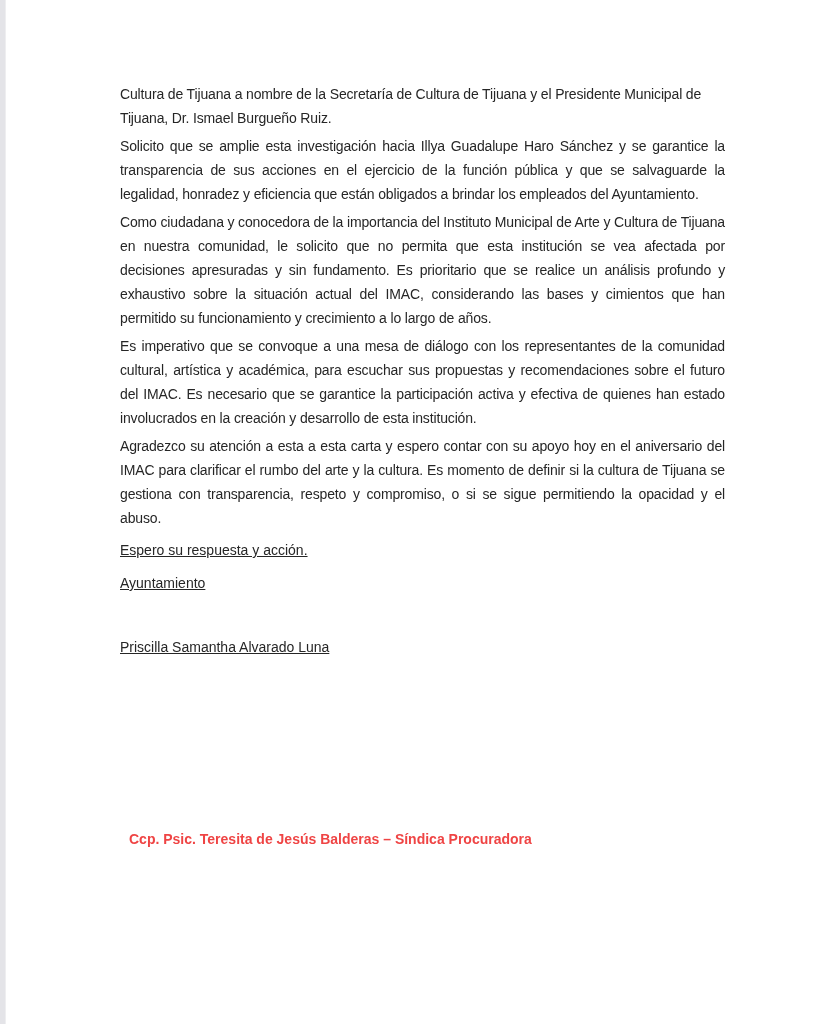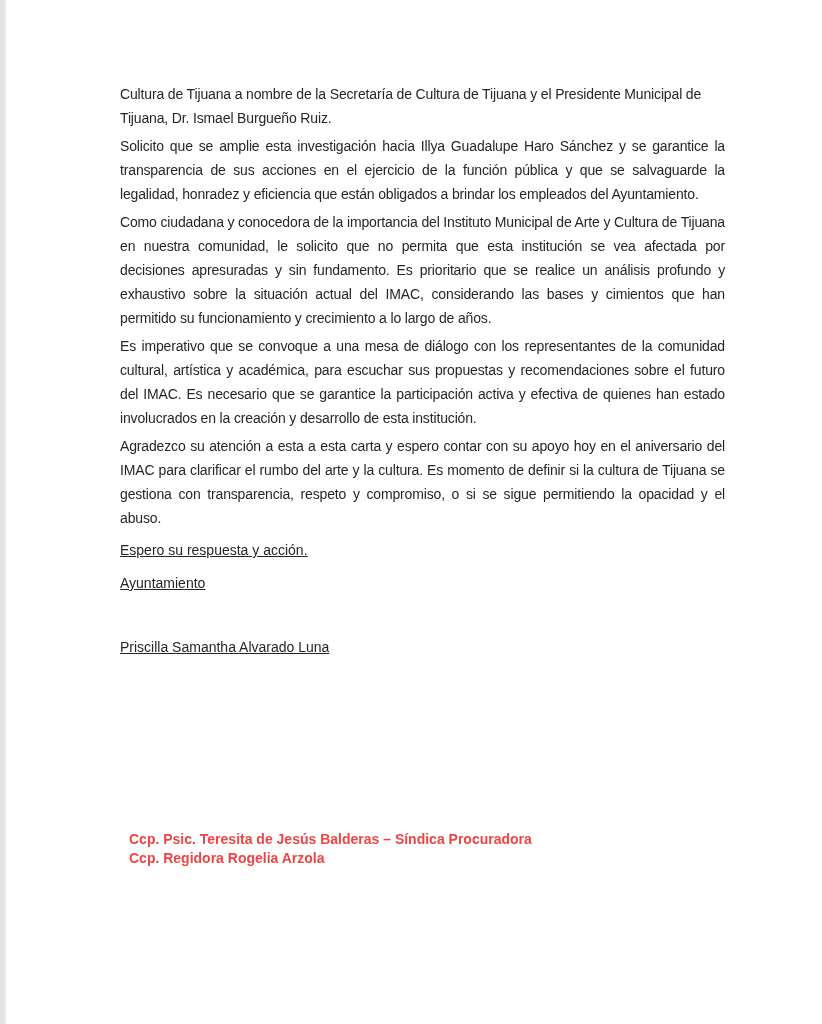--- a/index.html
+++ b/index.html
@@ -80,16 +80,15 @@
     <p class="para">Es imperativo que se convoque a una mesa de diálogo con los representantes de la comunidad cultural, artística y académica, para escuchar sus propuestas y recomendaciones sobre el futuro del IMAC. Es necesario que se garantice la participación activa y efectiva de quienes han estado involucrados en la creación y desarrollo de esta institución.</p>
     <p class="para">Agradezco su atención a esta a esta carta y espero contar con su apoyo hoy en el aniversario del IMAC para clarificar el rumbo del arte y la cultura. Es momento de definir si la cultura de Tijuana se gestiona con transparencia, respeto y compromiso, o si se sigue permitiendo la opacidad y el abuso.</p>
   </div>
 
   <div class="closing" style="top:540px;">Espero su respuesta y acción.</div>
   <div class="closing" style="top:573px;">Ayuntamiento</div>
   <div class="closing" style="top:637px;">Priscilla Samantha Alvarado Luna</div>
 
   <div class="ccp-block">
     <span class="ccp-line">Ccp. Psic. Teresita de Jesús Balderas – Síndica Procuradora</span>
-    <span class="ccp-line">Ccp. Regidora Rogelia Arzola</span>
   </div>
 
 </div>
 
 </body></html>

